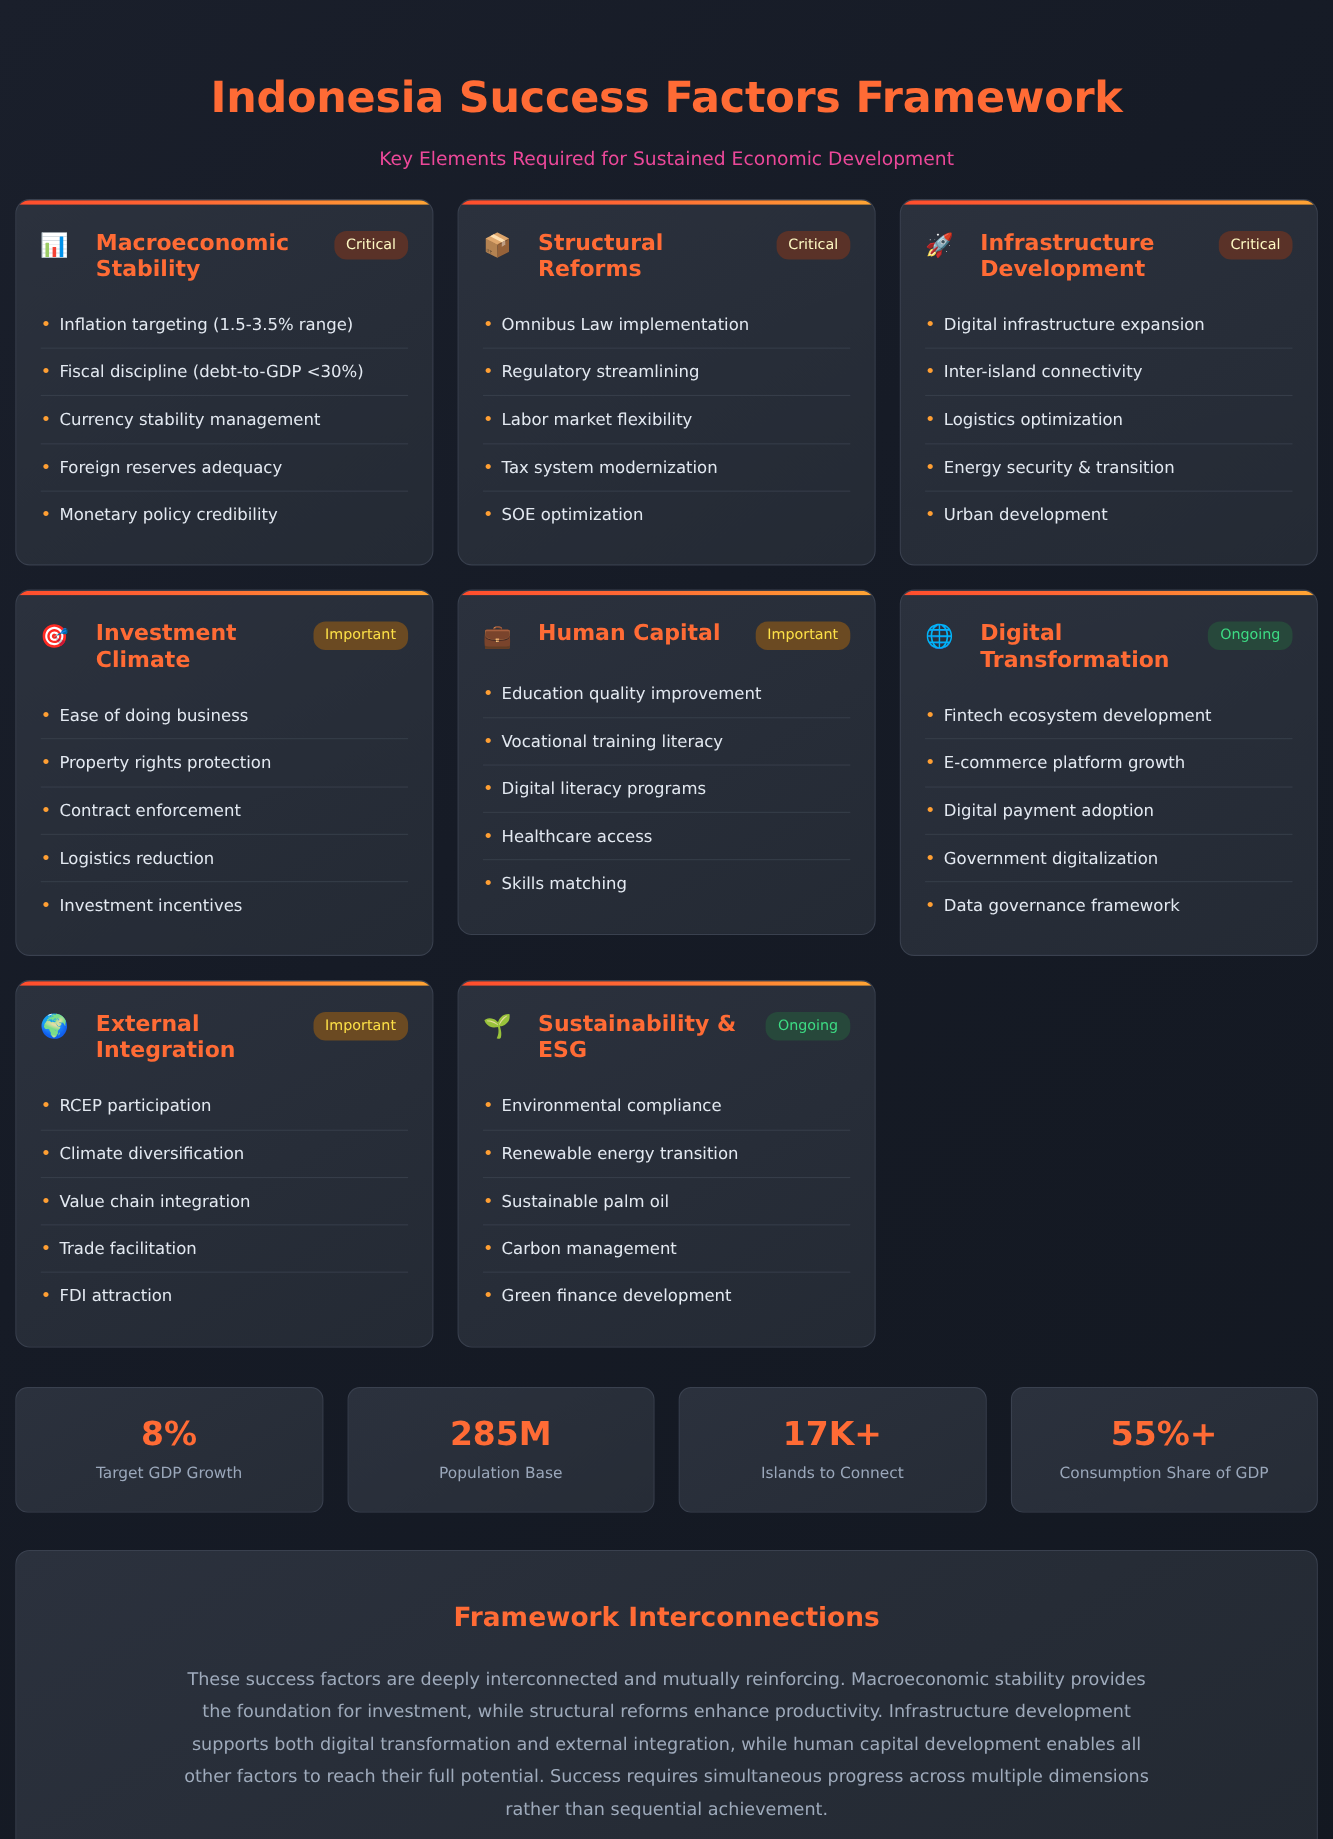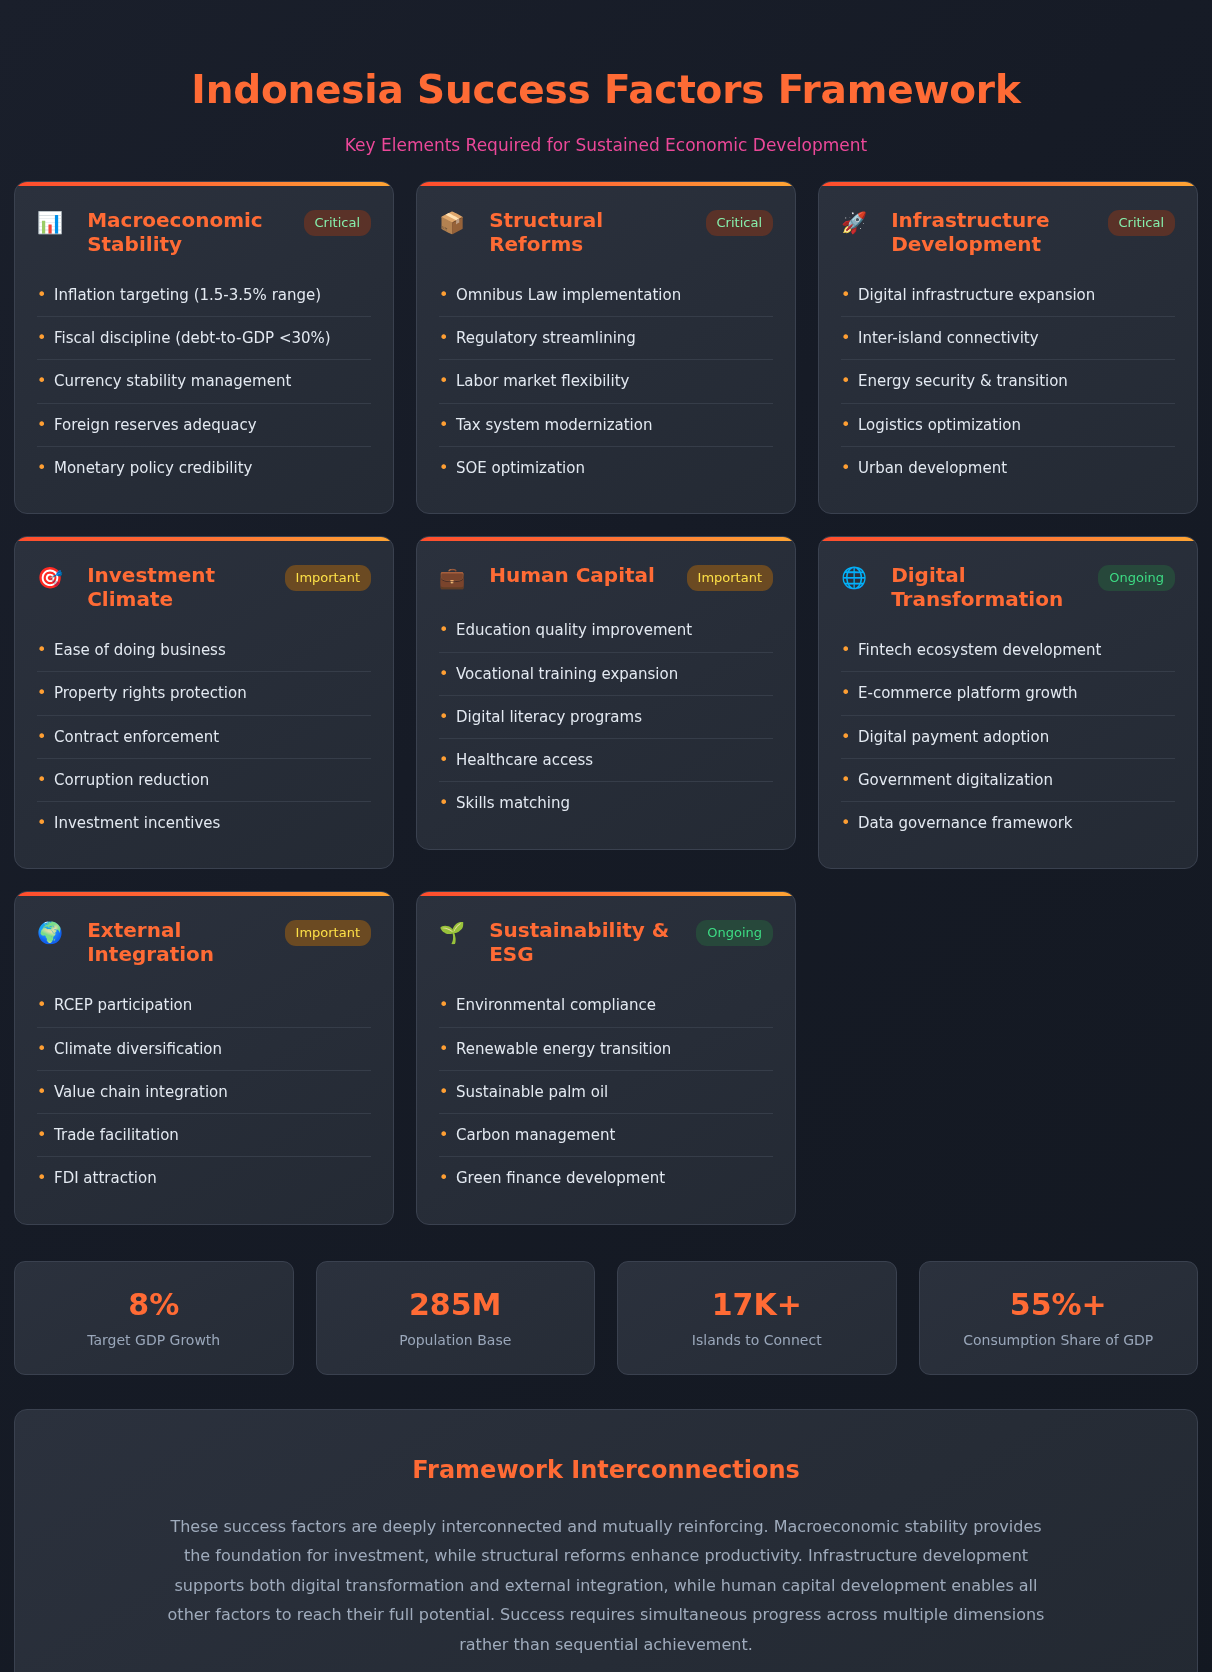--- a/index.html
+++ b/index.html
@@ -81,21 +81,21 @@
   .badge {
     flex: 0 0 auto;
     font-size: 13px;
     font-weight: normal;
     border-radius: 11px;
     padding: 5px 11px 6px 11px;
     white-space: nowrap;
     align-self: flex-start;
     margin-top: 2px;
   }
-  .badge.critical  { background: #5a3228; color: #86efac; text-align: right; }
+  .badge.critical  { background: #5a3228; color: #fef9c3; text-align: right; }
   .badge.important { background: #6b4a22; color: #fde047; }
   .badge.ongoing   { background: #27483b; color: #3ddc84; }
 
   .card-list { list-style: none; }
   .card-list li {
     position: relative;
     font-size: 15px;
     color: #e3e9f1;
     padding: 11px 0 11px 17px;
     border-bottom: 1px solid #363d49;
@@ -200,48 +200,48 @@
     </div>
     <div class="card">
       <div class="card-head">
         <span class="card-icon">🚀</span>
         <div class="card-title">Infrastructure Development</div>
         <span class="badge critical">Critical</span>
       </div>
       <ul class="card-list">
         <li>Digital infrastructure expansion</li>
         <li>Inter-island connectivity</li>
+        <li>Logistics optimization</li>
         <li>Energy security &amp; transition</li>
-        <li>Logistics optimization</li>
         <li>Urban development</li>
       </ul>
     </div>
     <div class="card">
       <div class="card-head">
         <span class="card-icon">🎯</span>
         <div class="card-title">Investment Climate</div>
         <span class="badge important">Important</span>
       </div>
       <ul class="card-list">
         <li>Ease of doing business</li>
         <li>Property rights protection</li>
         <li>Contract enforcement</li>
-        <li>Corruption reduction</li>
+        <li>Logistics reduction</li>
         <li>Investment incentives</li>
       </ul>
     </div>
     <div class="card">
       <div class="card-head">
         <span class="card-icon">💼</span>
         <div class="card-title">Human Capital</div>
         <span class="badge important">Important</span>
       </div>
       <ul class="card-list">
         <li>Education quality improvement</li>
-        <li>Vocational training expansion</li>
+        <li>Vocational training literacy</li>
         <li>Digital literacy programs</li>
         <li>Healthcare access</li>
         <li>Skills matching</li>
       </ul>
     </div>
     <div class="card">
       <div class="card-head">
         <span class="card-icon">🌐</span>
         <div class="card-title">Digital Transformation</div>
         <span class="badge ongoing">Ongoing</span>

